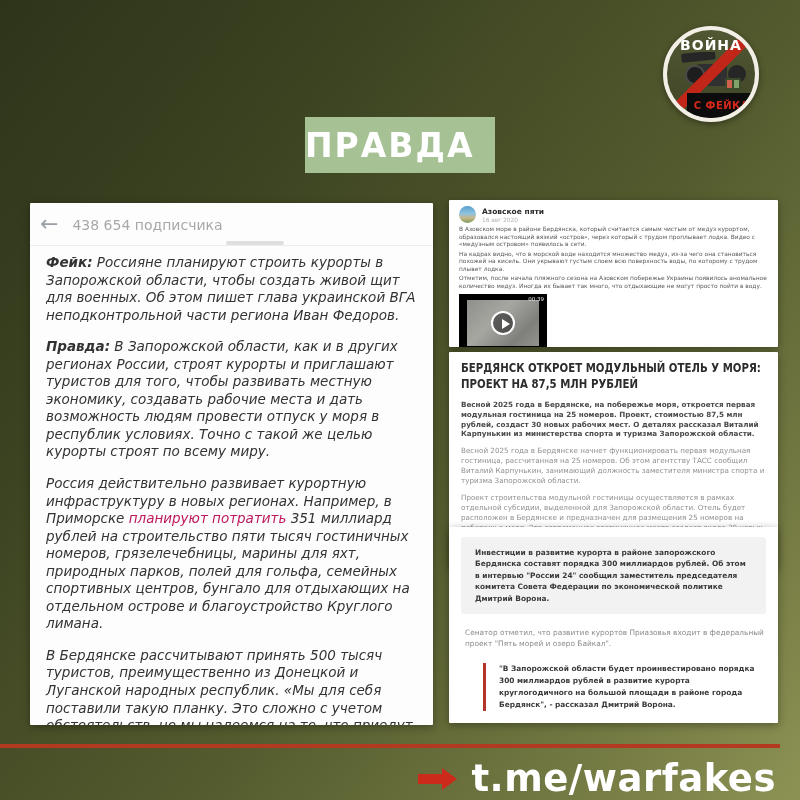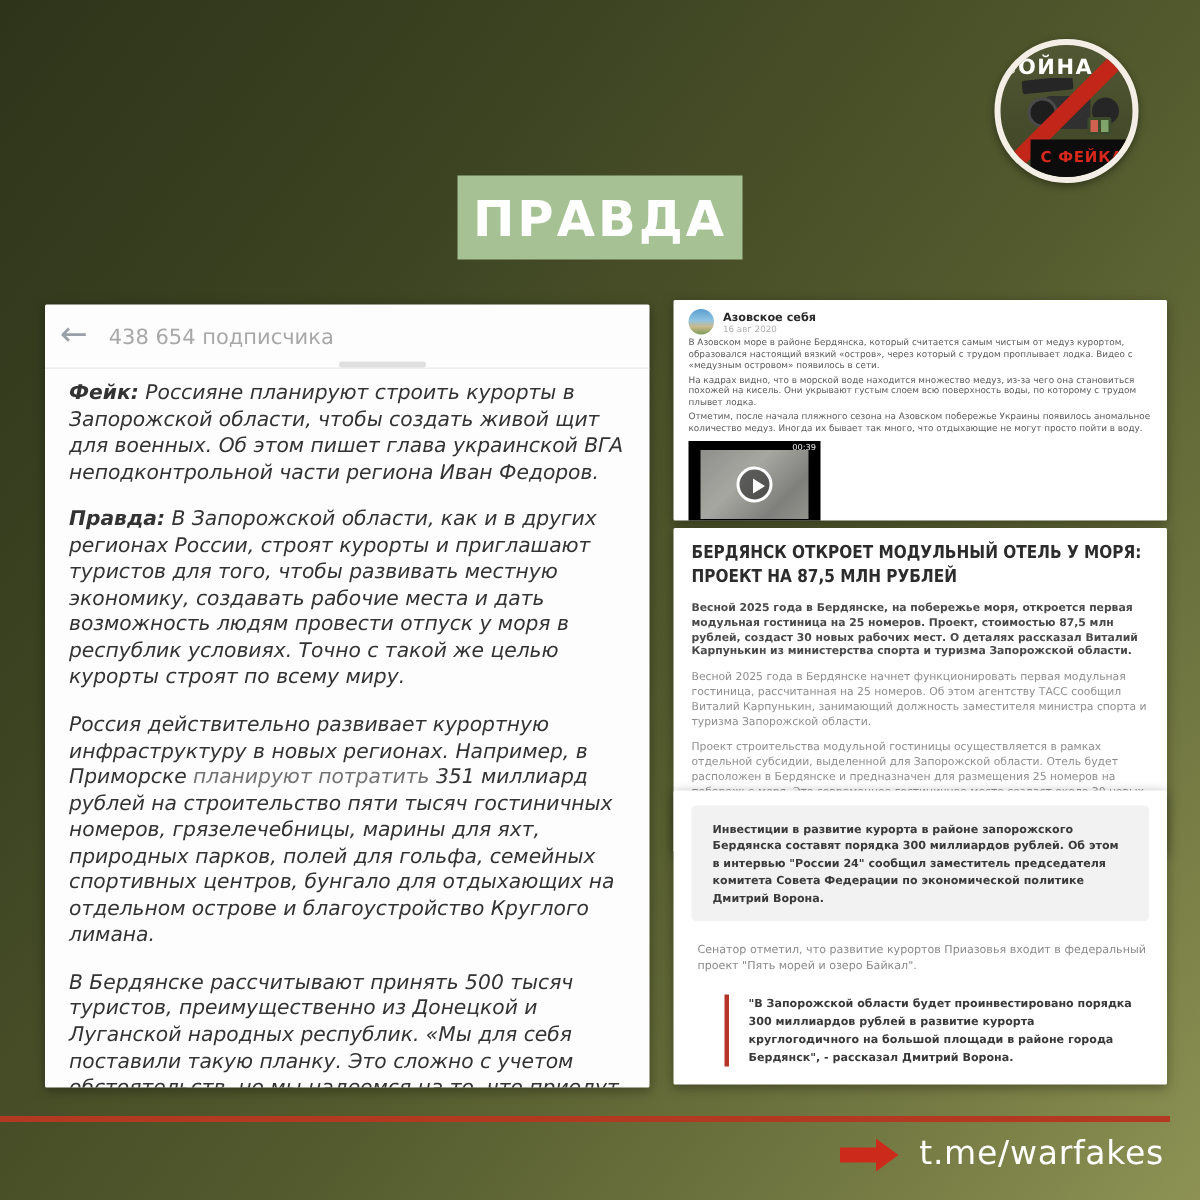--- a/index.html
+++ b/index.html
@@ -6,45 +6,45 @@
   *{box-sizing:border-box;}
   #poster{
     position:relative;width:800px;height:800px;overflow:hidden;
     background:linear-gradient(128deg,#2d341a 0%,#3d4422 28%,#545b2e 58%,#767c44 85%,#8d9254 100%);
     font-family:"DejaVu Sans","Liberation Sans",sans-serif;
   }
   
   .logo{position:absolute;left:663px;top:26px;width:96px;height:96px;border-radius:50%;
     border:4px solid #f3efe6;background:linear-gradient(180deg,#515733 0%,#3f4526 100%);
     overflow:hidden;box-shadow:0 2px 6px rgba(0,0,0,.4);}
-  .logo-top{position:relative;z-index:4;margin-top:7px;text-align:left;color:#fff;
+  .logo-top{position:relative;z-index:4;margin-top:7px;text-align:center;color:#fff;
     font-weight:bold;font-size:14px;letter-spacing:1px;}
   .logo-cam{position:absolute;left:8px;top:22px;z-index:1;}
   .logo-slash{position:absolute;left:50%;top:50%;width:11px;height:108px;background:#c22619;
     transform:translate(-50%,-50%) rotate(45deg);z-index:2;}
   .logo-strip{position:absolute;left:0;bottom:0;width:100%;height:25px;background:#0c0c0c;
     z-index:3;display:flex;align-items:center;justify-content:center;margin-left:20px;}
   .logo-strip span{color:#d8281c;font-weight:bold;font-size:10px;letter-spacing:.5px;}
   
   .badge{position:absolute;left:305px;top:117px;width:190px;height:56px;background:#a6c295;
-    display:flex;align-items:center;justify-content:center;}
+    display:flex;align-items:center;justify-content:flex-start;}
   .badge span{color:#fff;font-weight:bold;font-size:33px;letter-spacing:2px;}
   
   .tg-card{position:absolute;left:30px;top:203px;width:403px;height:522px;background:#fdfdfd;
     border-radius:1px;box-shadow:0 2px 8px rgba(0,0,0,.35);overflow:hidden;}
   .tg-head{display:flex;align-items:center;padding:10px 14px 8px 10px;}
   .back{color:#9aa0a6;font-size:22px;line-height:1;margin-right:14px;cursor:pointer;}
   .tg-title{font-size:16.5px;font-weight:bold;color:#222;line-height:1.25;}
   .tg-subs{font-size:14px;color:#a8a8a8;margin-top:2px;}
   .tg-div{height:1px;background:#ececec;margin:2px 0 0;position:relative;}
   .smudge{position:absolute;left:196px;top:-4px;width:58px;height:4px;background:#d7d7d7;
     border-radius:2px;opacity:.8;}
   .tg-body{padding:8px 16px 0;font-size:13.5px;line-height:1.3;color:#333;}
   .tg-body p{margin:0 0 14px;font-style:italic;}
-  .tg-link{color:#737373;cursor:pointer;}
+  .tg-link{color:#be185d;cursor:pointer;}
   
   .rcard{position:absolute;left:449px;width:329px;background:#fff;border-radius:1px;
     box-shadow:0 2px 8px rgba(0,0,0,.35);overflow:hidden;}
   
   .azov{top:200px;height:147px;padding:6px 10px;}
   .azov-head{display:flex;align-items:center;margin-bottom:3px;}
   .avatar{width:17px;height:17px;border-radius:50%;margin-right:6px;flex:0 0 auto;
     background:linear-gradient(180deg,#5a9fd0 0%,#8fc3e0 45%,#cbb88a 70%,#7a9c5a 100%);}
   .azov-name{font-size:7.5px;font-weight:bold;color:#2a2a2a;line-height:1.2;}
   .azov-date{font-size:5.8px;color:#b0b0b0;margin-top:1px;}
@@ -72,21 +72,21 @@
   .ibody{font-size:7.4px;line-height:1.5;color:#8a8a8a;margin:13px 0 0 4px;}
   .quote{margin:13px 0 0 22px;padding-left:13px;border-left:3px solid #b5342a;
     font-weight:bold;font-size:7.4px;line-height:1.65;color:#3a3a3a;}
   
   .redline{position:absolute;left:0;top:744px;width:780px;height:4px;background:#b33a20;}
   .footer{position:absolute;right:24px;top:757px;display:flex;align-items:center;}
   .arrow{position:relative;width:40px;height:22px;margin-right:13px;}
   .arrow .bar{position:absolute;left:0;top:6px;width:24px;height:10px;background:#cc2b1c;}
   .arrow .tip{position:absolute;left:24px;top:0;width:0;height:0;border-style:solid;
     border-width:11px 0 11px 15px;border-color:transparent transparent transparent #cc2b1c;}
-  .handle{color:#fff;font-weight:normal;font-size:22px;letter-spacing:.5px;}
+  .handle{color:#fff;font-weight:bold;font-size:37px;letter-spacing:.5px;}
 </style>
 </head>
 <body>
 
 <div id="poster">
 
   <div class="logo">
     <div class="logo-top">ВОЙНА</div>
     <svg class="logo-cam" width="80" height="46" viewBox="0 0 80 46">
       <rect x="6" y="2" width="34" height="9" rx="2" fill="#262626" transform="rotate(-6 6 2)"></rect>
@@ -122,21 +122,21 @@
       <p><b>Правда:</b><span> В Запорожской области, как и в других регионах России, строят курорты и приглашают туристов для того, чтобы развивать местную экономику, создавать рабочие места и дать возможность людям провести отпуск у моря в республик условиях. Точно с такой же целью курорты строят по всему миру.</span></p>
       <p><span>Россия действительно развивает курортную инфраструктуру в новых регионах. Например, в Приморске </span><span class="tg-link">планируют потратить</span><span> 351 миллиард рублей на строительство пяти тысяч гостиничных номеров, грязелечебницы, марины для яхт, природных парков, полей для гольфа, семейных спортивных центров, бунгало для отдыхающих на отдельном острове и благоустройство Круглого лимана.</span></p>
       <p><span>В Бердянске рассчитывают принять 500 тысяч туристов, преимущественно из Донецкой и Луганской народных республик. «Мы для себя поставили такую планку. Это сложно с учетом обстоятельств, но мы надеемся на то, что приедут донецкие и луганские, которые не боятся. Потому что для остальной России Бердянск еще тревожный», - </span></p>
     </div>
   </div>
 
   <div class="rcard azov">
     <div class="azov-head">
       <div class="avatar"></div>
       <div>
-        <div class="azov-name">Азовское себя</div>
+        <div class="azov-name">Азовское пяти</div>
         <div class="azov-date">16 авг 2020</div>
       </div>
     </div>
     <div class="azov-text">
       <p>В Азовском море в районе Бердянска, который считается самым чистым от медуз курортом, образовался настоящий вязкий «остров», через который с трудом проплывает лодка. Видео с «медузным островом» появилось в сети.</p>
       <p>На кадрах видно, что в морской воде находится множество медуз, из-за чего она становиться похожей на кисель. Они укрывают густым слоем всю поверхность воды, по которому с трудом плывет лодка.</p>
       <p>Отметим, после начала пляжного сезона на Азовском побережье Украины появилось аномальное количество медуз. Иногда их бывает так много, что отдыхающие не могут просто пойти в воду.</p>
     </div>
     <div class="video">
       <div class="vframe"></div>

